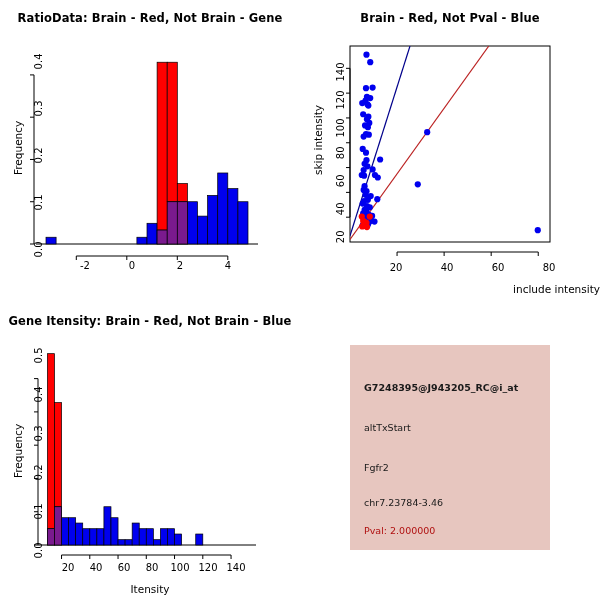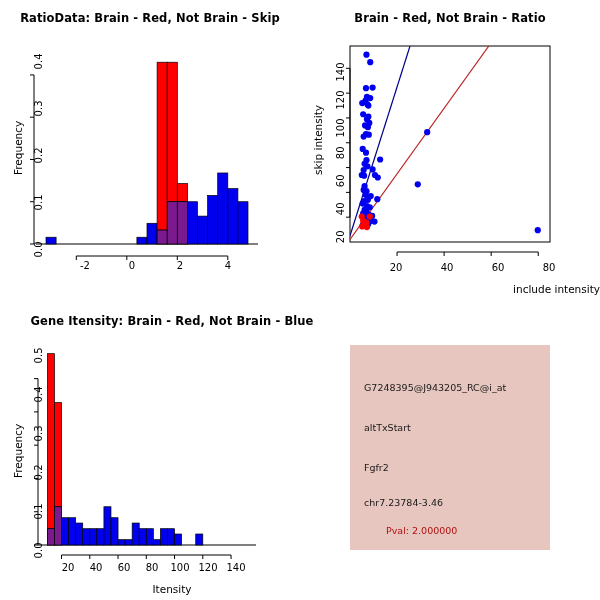--- a/index.html
+++ b/index.html
@@ -13,21 +13,21 @@
     position: relative;
     font-family: "DejaVu Sans", sans-serif;
     overflow: hidden;
   }
   .panel {
     position: absolute;
     overflow: hidden;
   }
   #panel-ratio-histogram { left: 0; top: 0; width: 300px; height: 300px; }
   #panel-scatter        { left: 300px; top: 0; width: 300px; height: 300px; }
-  #panel-gene-histogram { left: 0; top: 300px; width: 300px; height: 300px; padding-left: 44px; }
+  #panel-gene-histogram { left: 0; top: 300px; width: 300px; height: 300px; }
   #panel-info           { left: 300px; top: 300px; width: 300px; height: 300px; }
 
   .plot-title {
     position: absolute;
     left: 0;
     width: 100%;
     text-align: center;
     font-weight: bold;
     font-size: 11.5px;
     color: #000;
@@ -75,27 +75,27 @@
     height: 205px;
     background: #e7c6bf;
   }
   .info-line {
     position: absolute;
     left: 14px;
     font-size: 9.5px;
     color: #1a1a1a;
     white-space: nowrap;
   }
-  .info-line.pval { color: #b01010; margin-left: 22px; }
+  .info-line.pval { color: #b01010; }
 </style>
 </head>
 <body>
 
 <div class="panel" id="panel-ratio-histogram">
-  <div class="plot-title" style="top:11px;">RatioData: Brain - Red, Not Brain - Skip</div>
+  <div class="plot-title" style="top:11px;">RatioData: Brain - Red, Not Brain - Gene</div>
 
   <div class="axis-title y" style="left:12px; top:175px;">Frequency</div>
 
   <div class="tick-label y" style="left:16px; top:236px; width:22px;">0.0</div>
   <div class="tick-label y" style="left:16px; top:189px; width:22px;">0.1</div>
   <div class="tick-label y" style="left:16px; top:142px; width:22px;">0.2</div>
   <div class="tick-label y" style="left:16px; top:95px; width:22px;">0.3</div>
   <div class="tick-label y" style="left:16px; top:48px; width:22px;">0.4</div>
 
   <div class="tick-label x" style="left:75px; top:260px; width:20px;">-2</div>
@@ -131,21 +131,21 @@
       <line x1="30" y1="74.9090909090909" x2="34" y2="74.9090909090909" stroke="#000000" stroke-width="1"></line>
       <line x1="76.30000000000001" y1="256" x2="227.8" y2="256" stroke="#000000" stroke-width="1"></line>
       <line x1="76.30000000000001" y1="256" x2="76.30000000000001" y2="260" stroke="#000000" stroke-width="1"></line>
       <line x1="126.80000000000001" y1="256" x2="126.80000000000001" y2="260" stroke="#000000" stroke-width="1"></line>
       <line x1="177.3" y1="256" x2="177.3" y2="260" stroke="#000000" stroke-width="1"></line>
       <line x1="227.8" y1="256" x2="227.8" y2="260" stroke="#000000" stroke-width="1"></line>
     </svg>
 </div>
 
 <div class="panel" id="panel-scatter">
-  <div class="plot-title" style="top:11px;">Brain - Red, Not Brain - Ratio</div>
+  <div class="plot-title" style="top:11px;">Brain - Red, Not Pval - Blue</div>
 
   <div class="axis-title y" style="left:12px; top:175px;">skip intensity</div>
   <div class="axis-title x" style="top:283px;text-align:right;">include intensity</div>
 
   <div class="tick-label y" style="left:18px; top:225px; width:22px;">20</div>
   <div class="tick-label y" style="left:18px; top:197px; width:22px;">40</div>
   <div class="tick-label y" style="left:18px; top:169px; width:22px;">60</div>
   <div class="tick-label y" style="left:18px; top:141px; width:22px;">80</div>
   <div class="tick-label y" style="left:12px; top:113px; width:28px;">100</div>
   <div class="tick-label y" style="left:12px; top:85px; width:28px;">120</div>
@@ -314,19 +314,19 @@
       <line x1="118.04195804195805" y1="255" x2="118.04195804195805" y2="259" stroke="#000000" stroke-width="1"></line>
       <line x1="146.2937062937063" y1="255" x2="146.2937062937063" y2="259" stroke="#000000" stroke-width="1"></line>
       <line x1="174.54545454545453" y1="255" x2="174.54545454545453" y2="259" stroke="#000000" stroke-width="1"></line>
       <line x1="202.7972027972028" y1="255" x2="202.7972027972028" y2="259" stroke="#000000" stroke-width="1"></line>
       <line x1="231.04895104895104" y1="255" x2="231.04895104895104" y2="259" stroke="#000000" stroke-width="1"></line>
     </svg>
 </div>
 
 <div class="panel" id="panel-info">
   <div id="info-box">
-    <div class="info-line" style="top:37px;">G7248395@J943205_RC@i_at</div>
+    <div class="info-line" style="top:37px;font-weight:bold;">G7248395@J943205_RC@i_at</div>
     <div class="info-line" style="top:77px;">altTxStart</div>
     <div class="info-line" style="top:117px;">Fgfr2</div>
     <div class="info-line" style="top:152px;">chr7.23784-3.46</div>
     <div class="info-line pval" style="top:180px;">Pval: 2.000000</div>
   </div>
 </div>
 
 </body></html>

